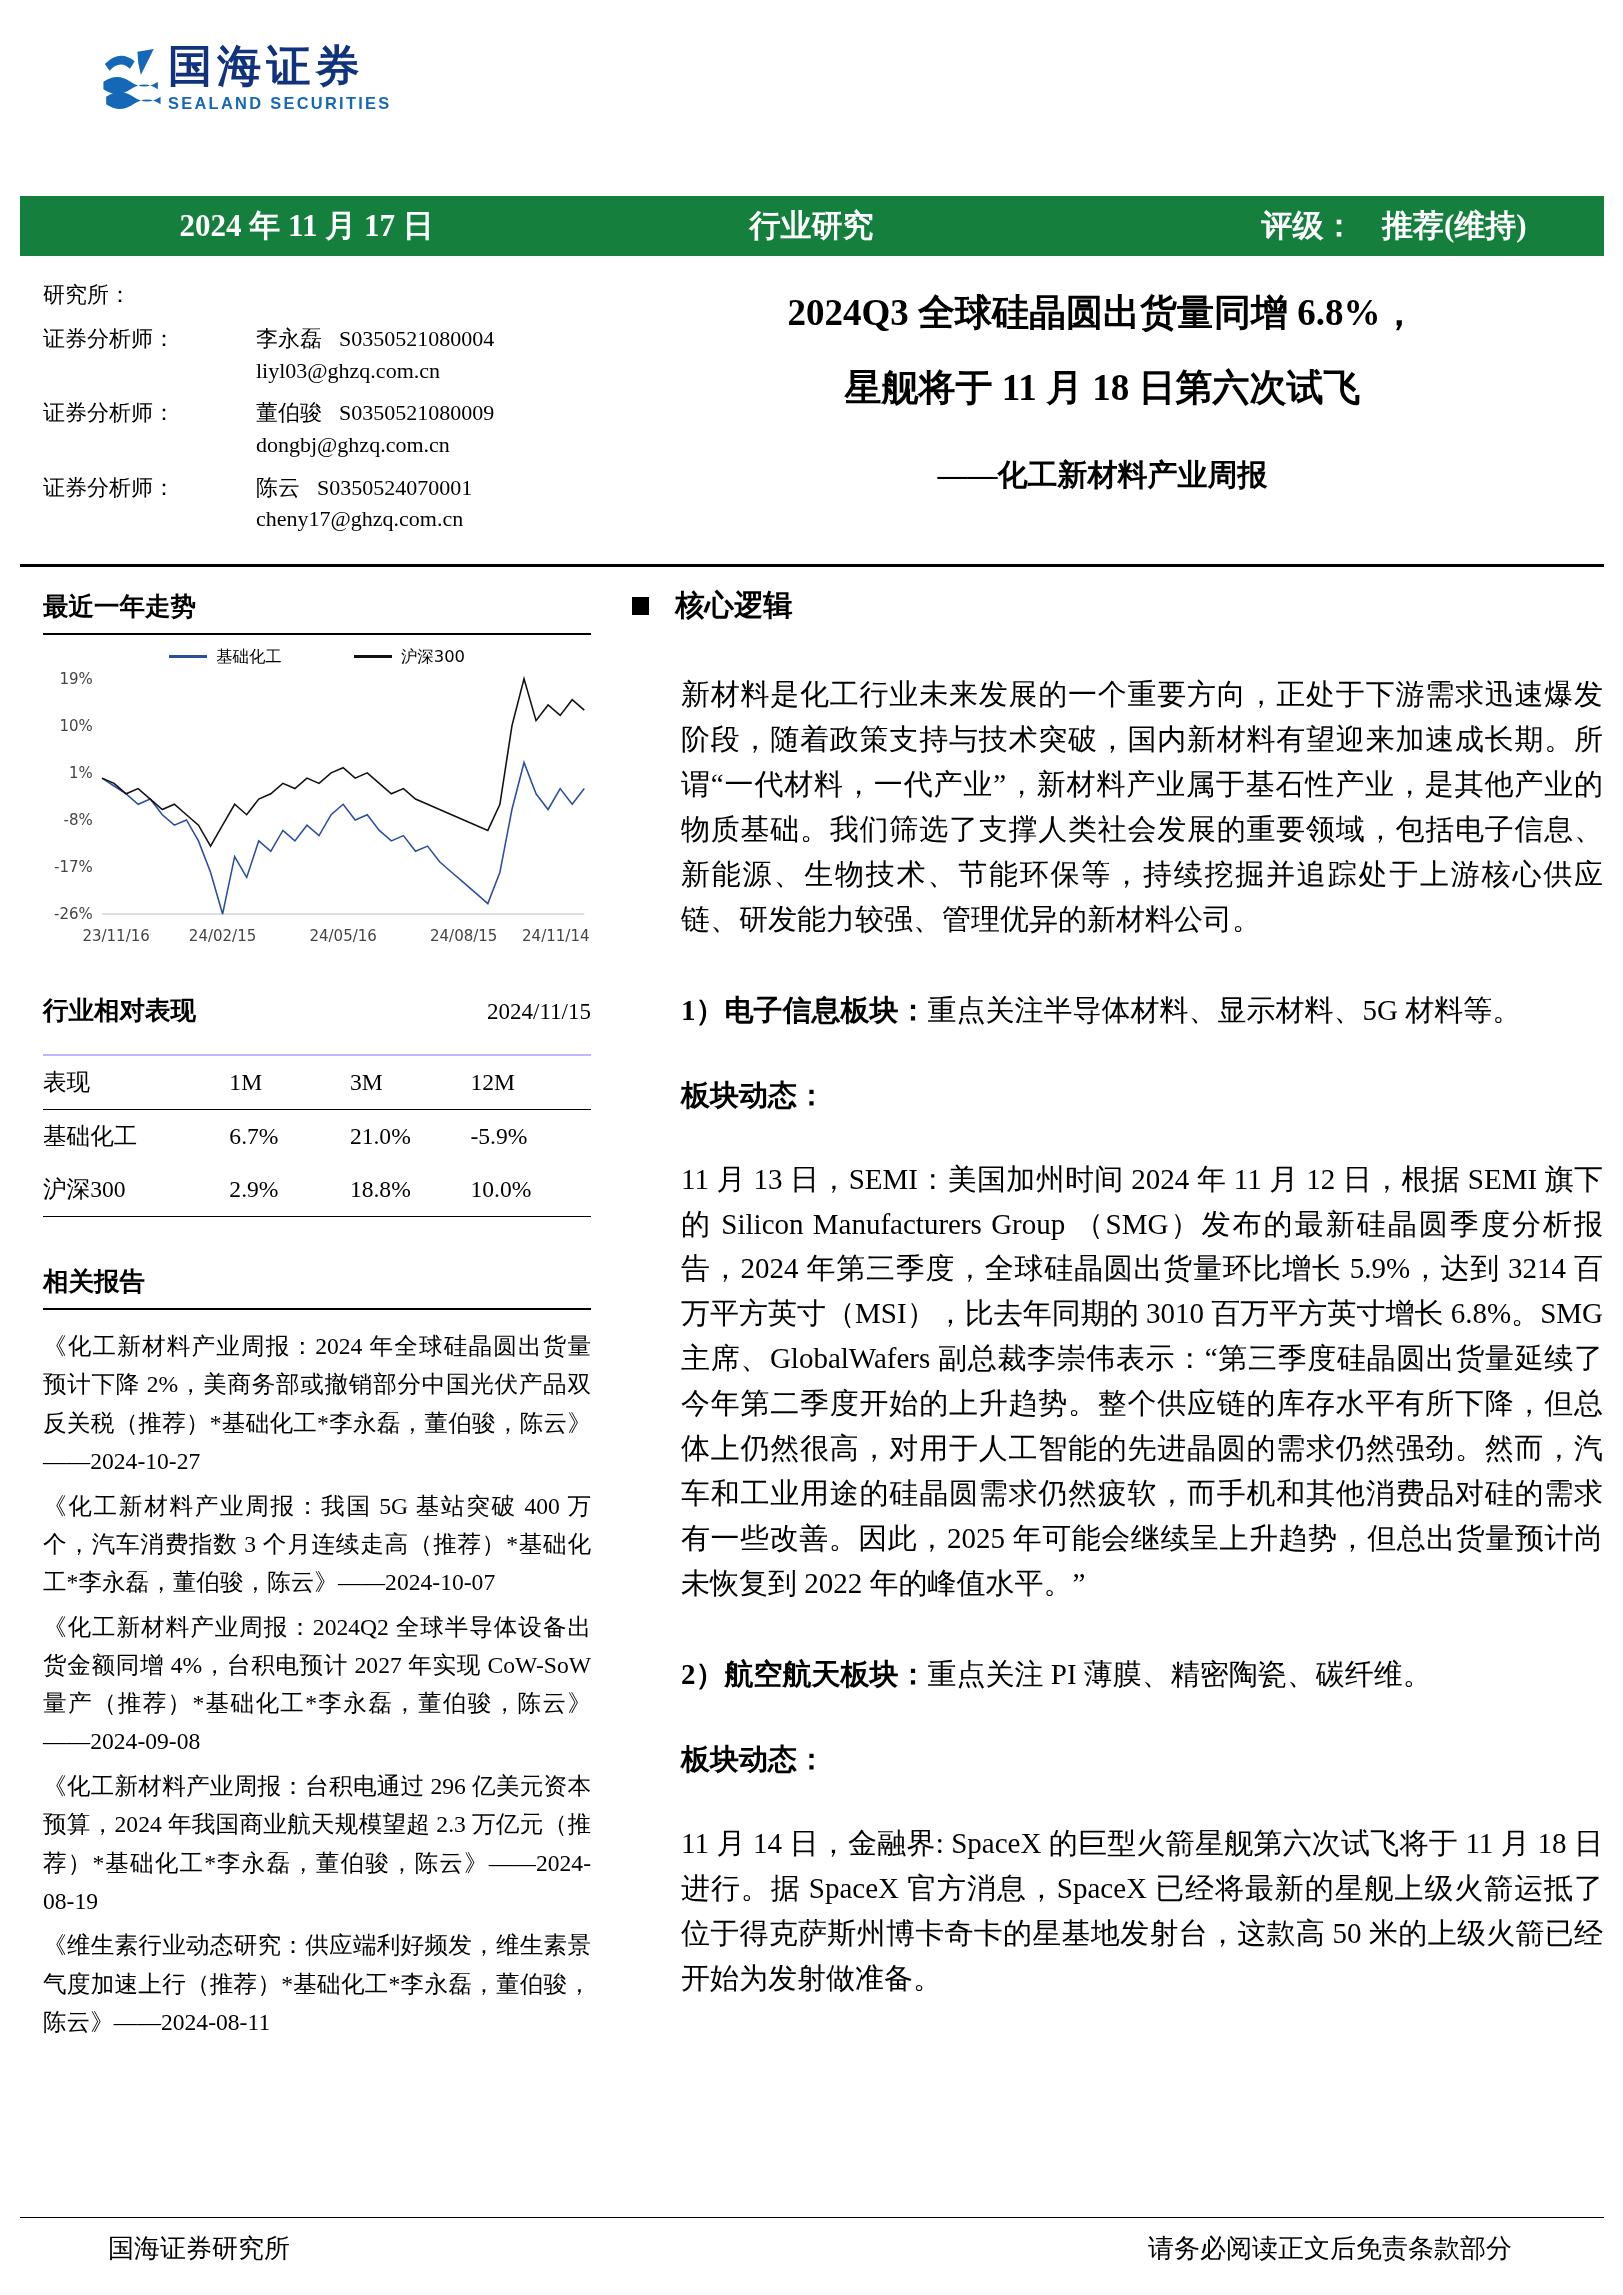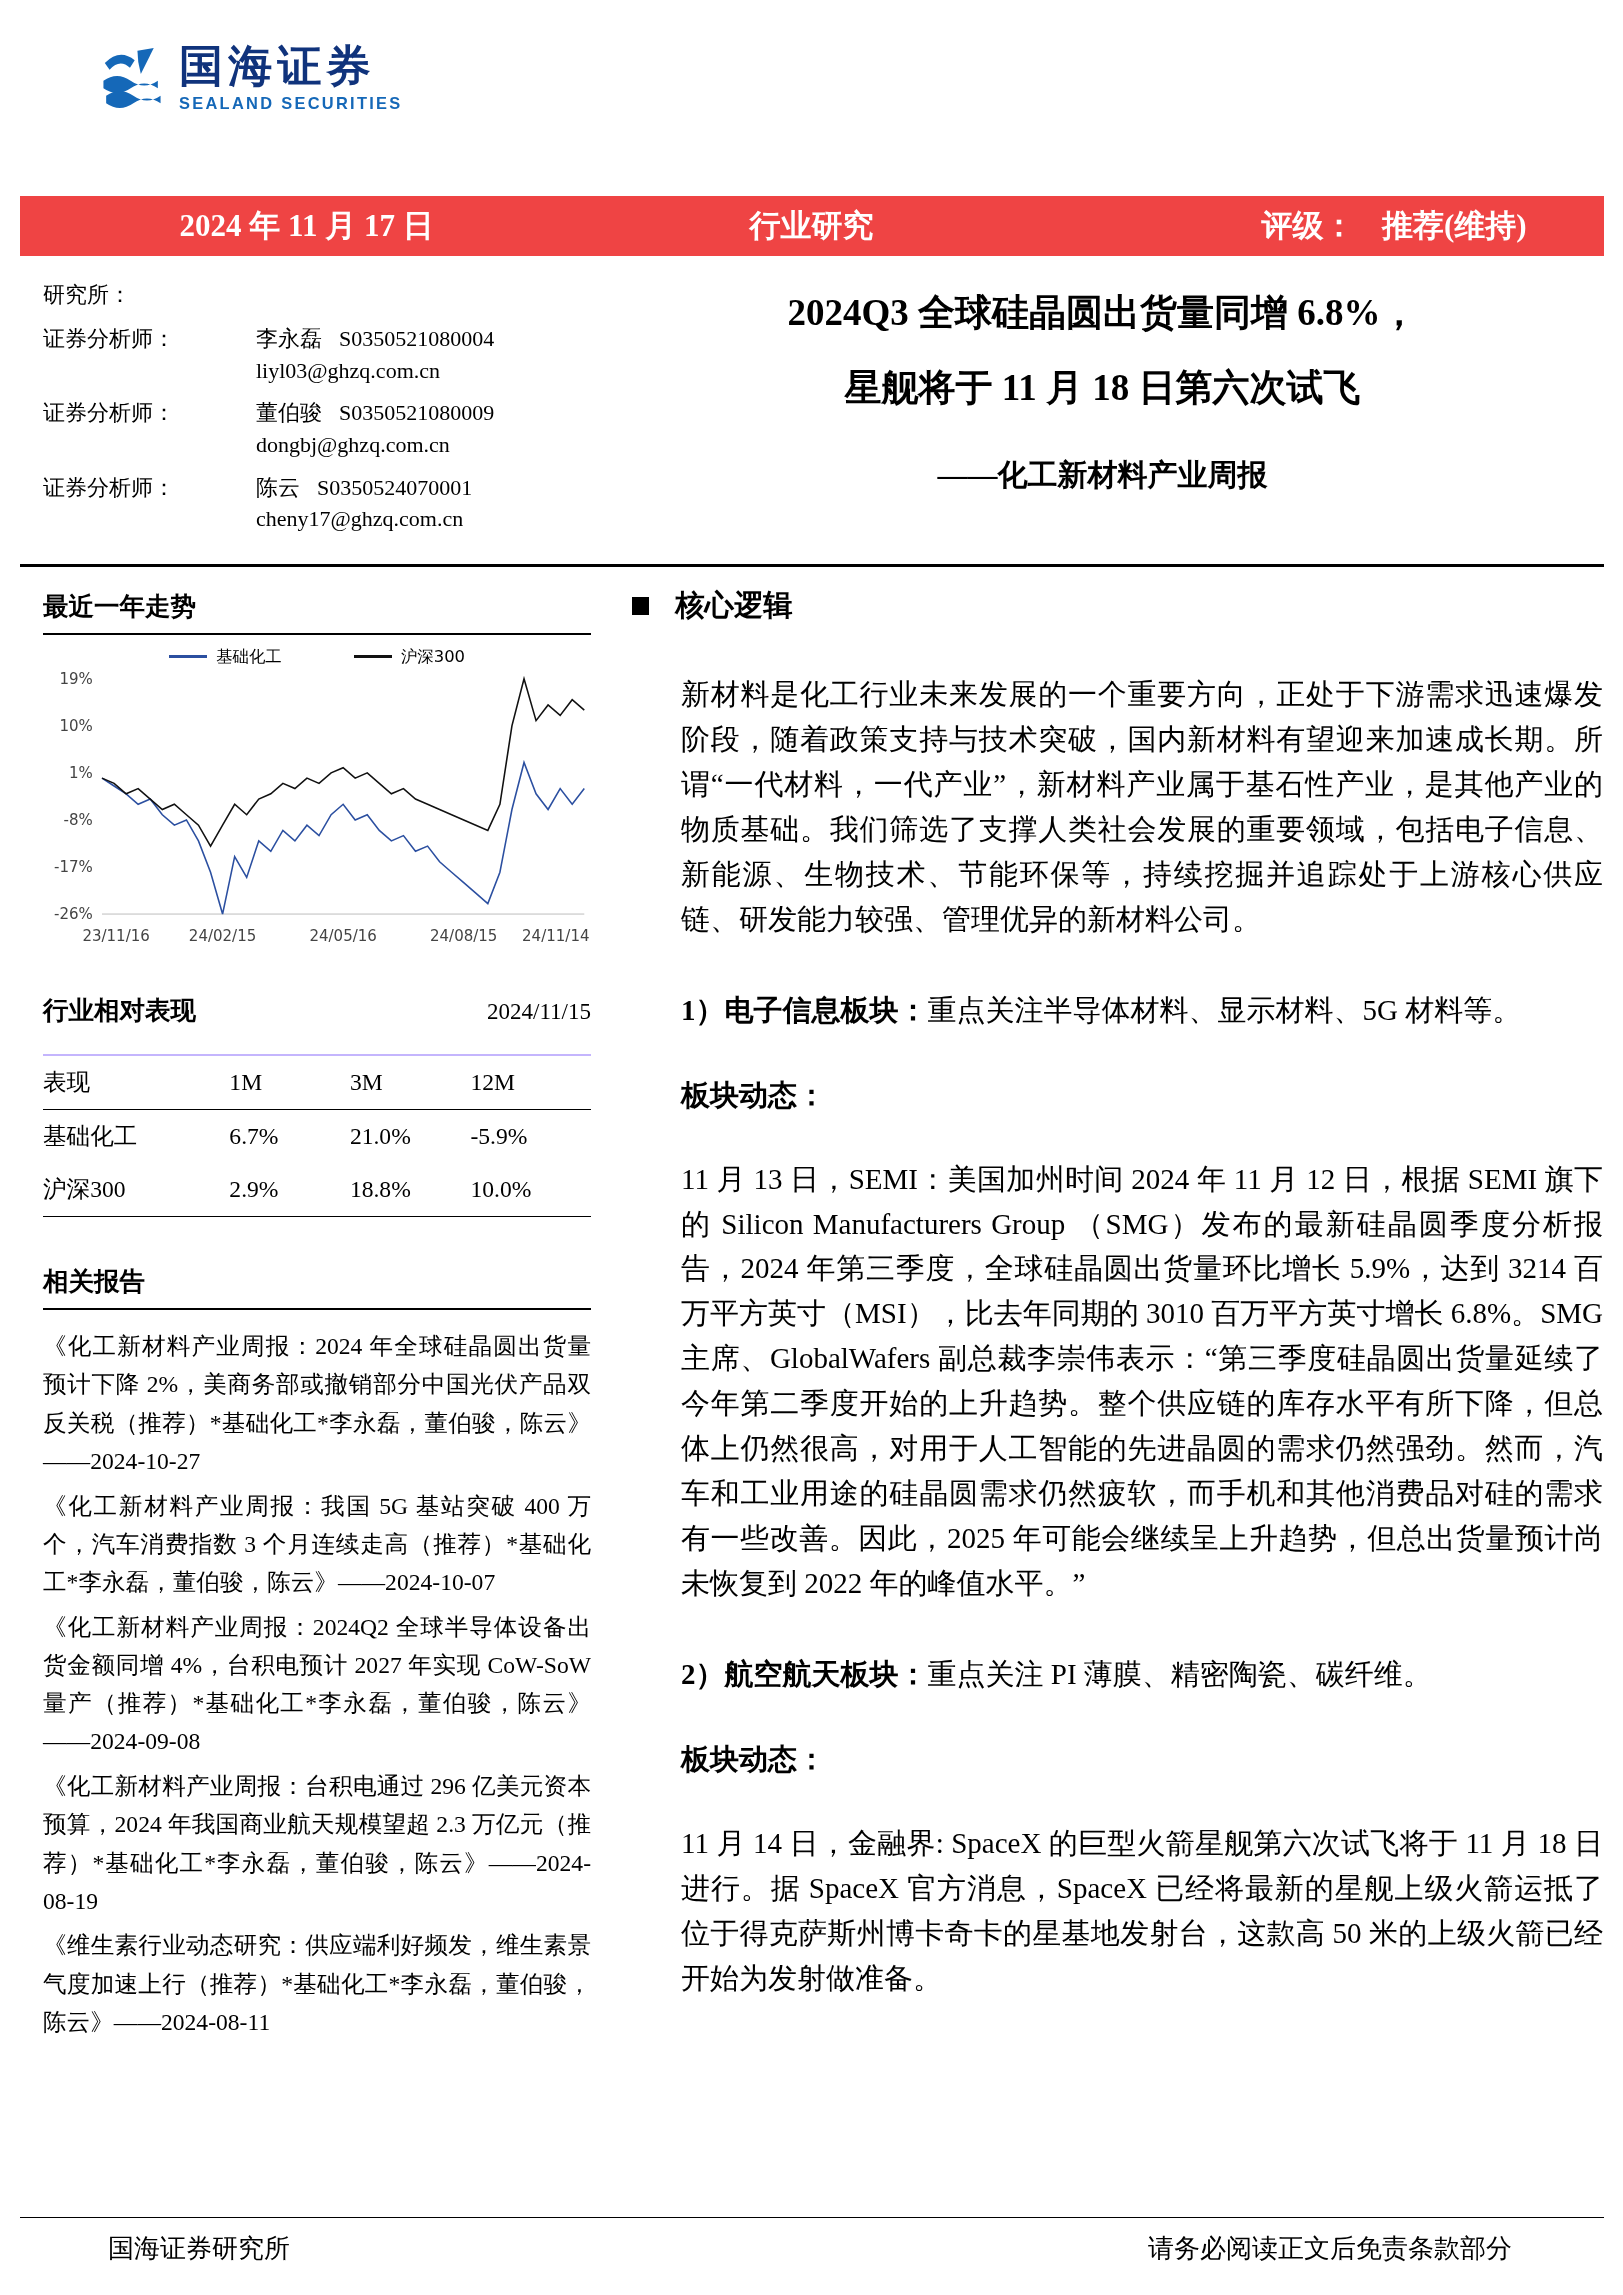--- a/index.html
+++ b/index.html
@@ -3,29 +3,29 @@
 <meta charset="utf-8">
 <style>
   * { margin:0; padding:0; box-sizing:border-box; }
   html,body { background:#e8e8e8; }
   .page {
     position:relative; width:1623px; height:2295px; background:#ffffff;
     font-family:"Liberation Serif","DejaVu Serif",serif; color:#000;
     margin:0 auto; overflow:hidden;
   }
   
-  .brand { position:absolute; left:98px; top:44px; display:flex; align-items:flex-start; gap:13px; }
+  .brand { position:absolute; left:98px; top:44px; display:flex; align-items:flex-end; gap:2px; }
   .brand svg { width:68px; height:68px; }
   .brand-text { display:flex; flex-direction:column; }
   .brand-cn { font-size:44px; font-weight:bold; color:#10337c; letter-spacing:5.2px; line-height:1.05; }
   .brand-en { font-size:16.4px; color:#1568b8; letter-spacing:2.3px; font-family:"Liberation Sans",sans-serif; font-weight:bold; margin-top:3.9px; }
   
   .topbar {
     position:absolute; left:19.6px; top:196px; width:1584px; height:60px;
-    background:#ef4444; color:#fff; display:flex; align-items:center;
+    background:#15803d; color:#fff; display:flex; align-items:center;
     font-weight:bold; font-size:31px;
   }
   .topbar-date { margin-left:160px; }
   .topbar-cat { position:absolute; left:50%; transform:translateX(-50%); }
   .topbar-rating { margin-left:auto; margin-right:77px; display:flex; }
   .topbar-rating .gap { display:inline-block; width:27.5px; }
   
   .analysts { position:absolute; left:43px; top:280px; width:582px; font-size:22px; }
   .dept { margin-bottom:13px; }
   .analyst { display:grid; grid-template-columns:213px 1fr; margin-bottom:10.5px; line-height:1.45; }

